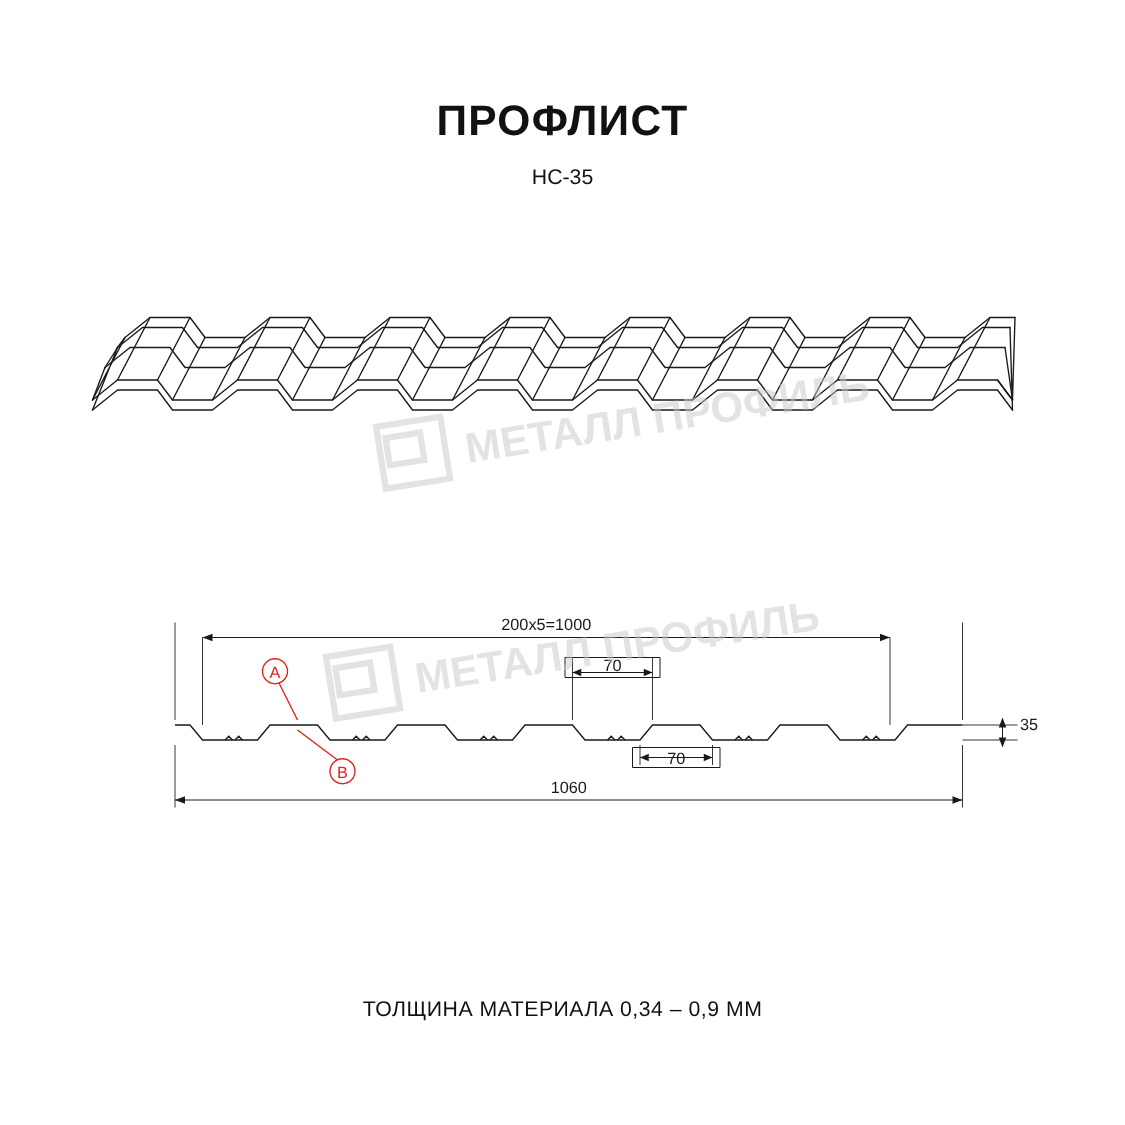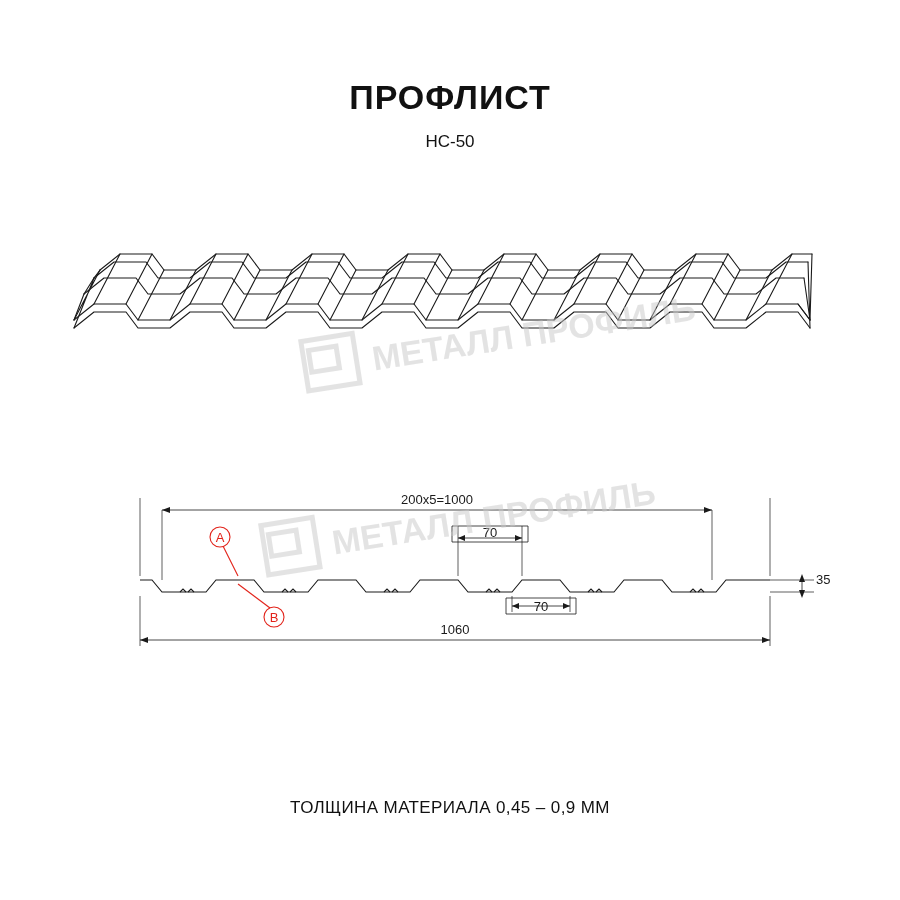--- a/index.html
+++ b/index.html
@@ -74,21 +74,21 @@
   }
   .wm1 { top: 268px; left: 292px; }
   .wm2 { top: 452px; left: 252px; }
 </style>
 </head>
 <body>
 
 <div class="page">
 
   <div class="title">ПРОФЛИСТ</div>
-  <div class="subtitle">НС-50</div>
+  <div class="subtitle">НС-35</div>
 
   <div class="iso-wrap">
     <svg width="790" height="210" viewBox="0 0 790 210" fill="none" stroke="#1a1a1a" stroke-width="1.1" stroke-linejoin="round" stroke-linecap="round">
       <g>
 
         <path d="M40 60 L60 44 L92 44 L104 60 L136 60 L156 44 L188 44 L200 60 L232 60 L252 44 L284 44 L296 60 L328 60 L348 44 L380 44 L392 60 L424 60 L444 44 L476 44 L488 60 L520 60 L540 44 L572 44 L584 60 L616 60 L636 44 L668 44 L680 60 L712 60 L732 44 L752 44"></path>
 
         <path d="M34 68 L54 52 L86 52 L98 68 L130 68 L150 52 L182 52 L194 68 L226 68 L246 52 L278 52 L290 68 L322 68 L342 52 L374 52 L386 68 L418 68 L438 52 L470 52 L482 68 L514 68 L534 52 L566 52 L578 68 L610 68 L630 52 L662 52 L674 68 L706 68 L726 52 L748 52"></path>
 
         <path d="M24 84 L44 68 L76 68 L88 84 L120 84 L140 68 L172 68 L184 84 L216 84 L236 68 L268 68 L280 84 L312 84 L332 68 L364 68 L376 84 L408 84 L428 68 L460 68 L472 84 L504 84 L524 68 L556 68 L568 84 L600 84 L620 68 L652 68 L664 84 L696 84 L716 68 L744 68"></path>
@@ -209,15 +209,15 @@
       <g transform="rotate(-9 210 65)">
         <g fill="none" stroke="#c9c9c9" stroke-width="5">
           <path d="M10 42 L10 92 L62 92 L62 42 Z"></path>
           <path d="M16 52 L44 52 L44 74 L16 74 Z"></path>
         </g>
         <text x="78" y="82" font-size="34" font-weight="bold" font-family="Liberation Sans, sans-serif" fill="#c9c9c9">МЕТАЛЛ ПРОФИЛЬ</text>
       </g>
     </svg>
   </div>
 
-  <div class="footer-note">ТОЛЩИНА МАТЕРИАЛА 0,45 – 0,9 ММ</div>
+  <div class="footer-note">ТОЛЩИНА МАТЕРИАЛА 0,34 – 0,9 ММ</div>
 
 </div>
 
 </body></html>

